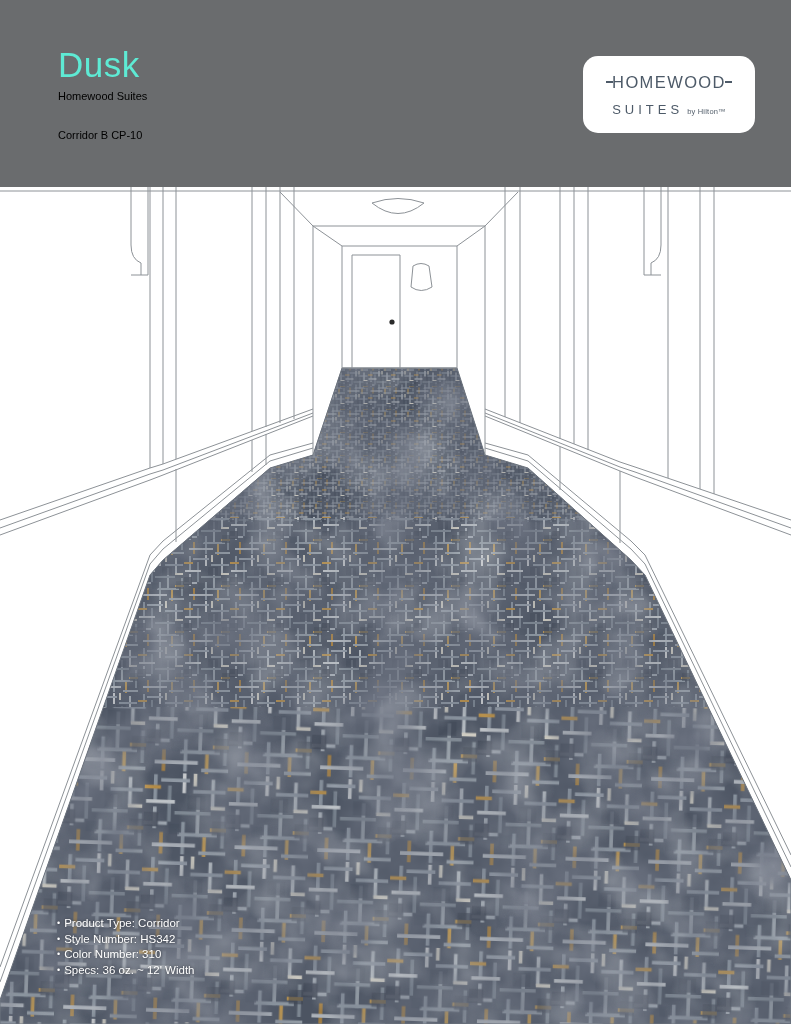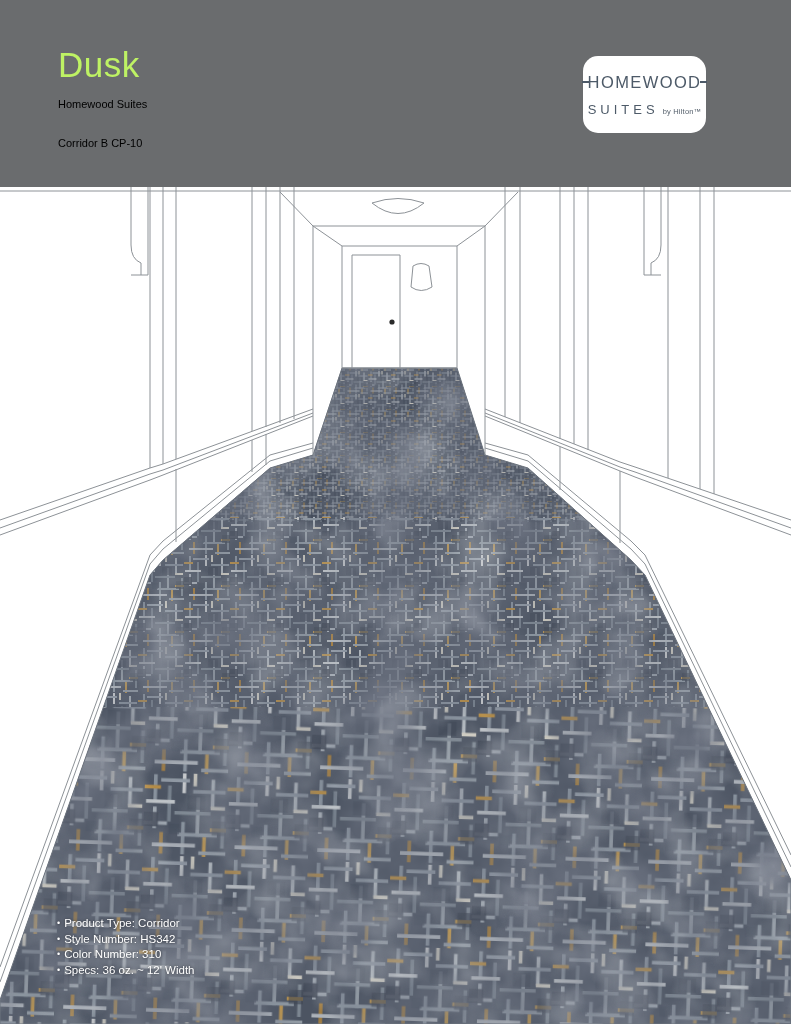--- a/index.html
+++ b/index.html
@@ -2,26 +2,26 @@
 <html><head>
 <meta charset="utf-8">
 <style>
   html,body{margin:0;padding:0;background:#ffffff;}
   body{width:791px;height:1024px;position:relative;font-family:"Liberation Sans",sans-serif;overflow:hidden;}
   .page{position:absolute;inset:0;background:#ffffff;}
 
   
   .header{position:absolute;left:0;top:0;width:791px;height:187px;background:#6a6c6e;}
   .header-text{position:absolute;left:58px;top:47px;color:#ffffff;}
-  .title{font-size:35px;font-weight:400;letter-spacing:.5px;line-height:36px;margin:0 0 12px 0;color:#bef264;}
+  .title{font-size:35px;font-weight:400;letter-spacing:.5px;line-height:36px;margin:0 0 4px 0;color:#5eead4;}
   .sub{font-size:11px;color:#000000;line-height:19px;margin:0;}
   .sub + .sub{margin-top:20px;}
 
   
-  .logo{position:absolute;left:583px;top:56px;width:123px;height:77px;background:#ffffff;border-radius:15px;
+  .logo{position:absolute;left:583px;top:56px;width:172px;height:77px;background:#ffffff;border-radius:15px;
         display:flex;flex-direction:column;align-items:center;justify-content:center;}
   .logo-row1{display:flex;align-items:center;color:#4d5a68;font-size:16.5px;letter-spacing:1.4px;font-weight:400;}
   .logo-row1 .hline{display:inline-block;width:7px;height:1.4px;background:#4d5a68;}
   .logo-row1 .hline.left{margin-right:-1px;}
   .logo-row1 .hline.right{margin-left:-1px;}
   .logo-row2{display:flex;align-items:baseline;color:#4d5a68;margin-top:10px;}
   .logo-suites{font-size:13px;letter-spacing:4px;}
   .logo-by{font-size:7.5px;margin-left:4px;letter-spacing:.2px;color:#55606c;}
 
   

